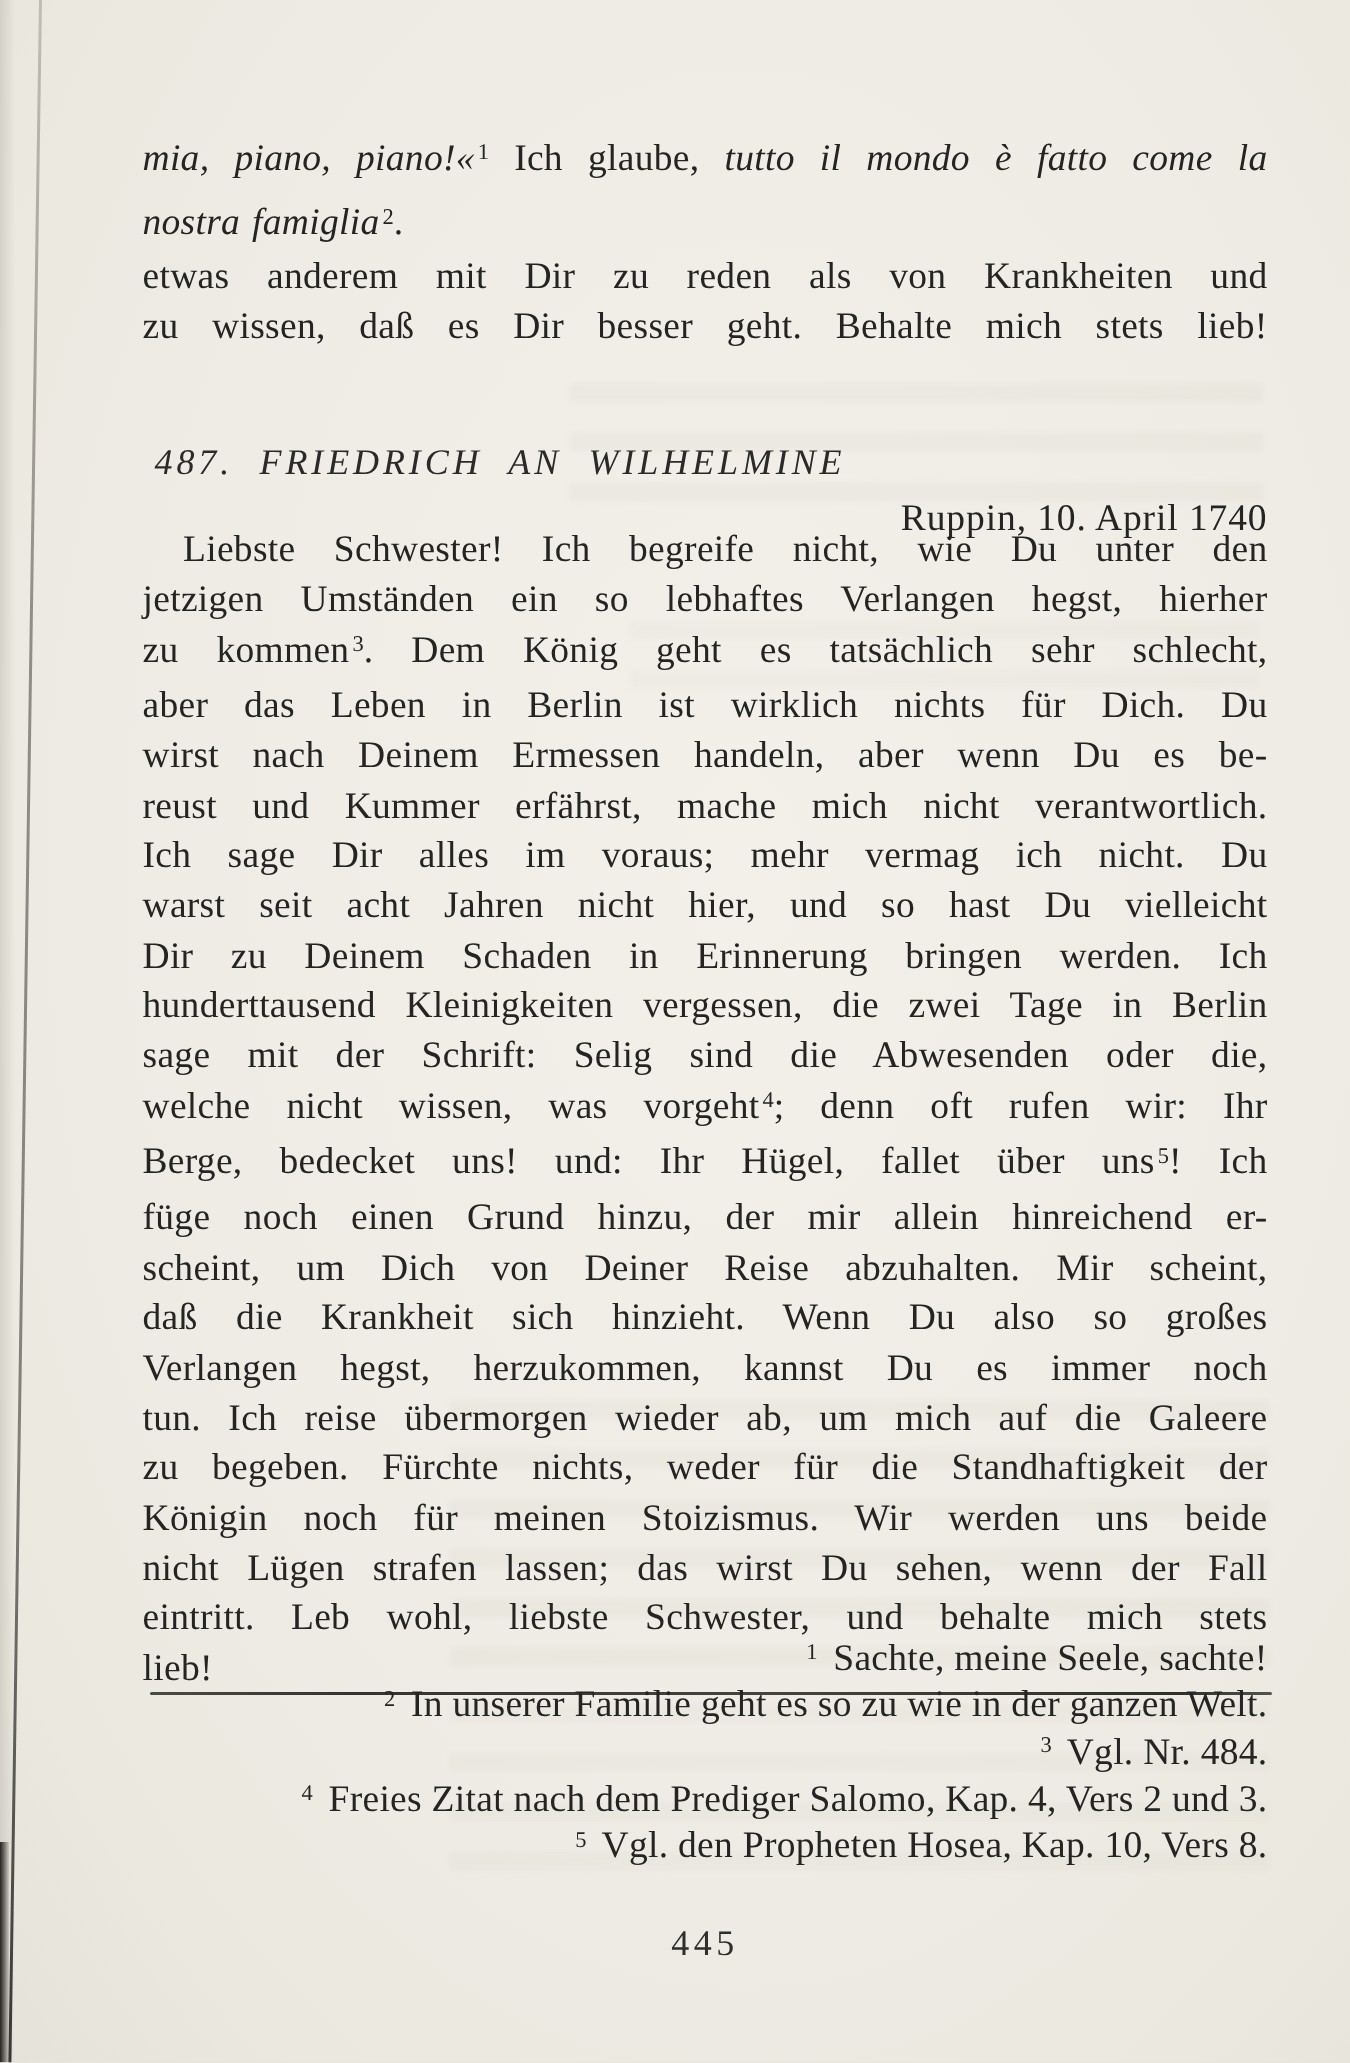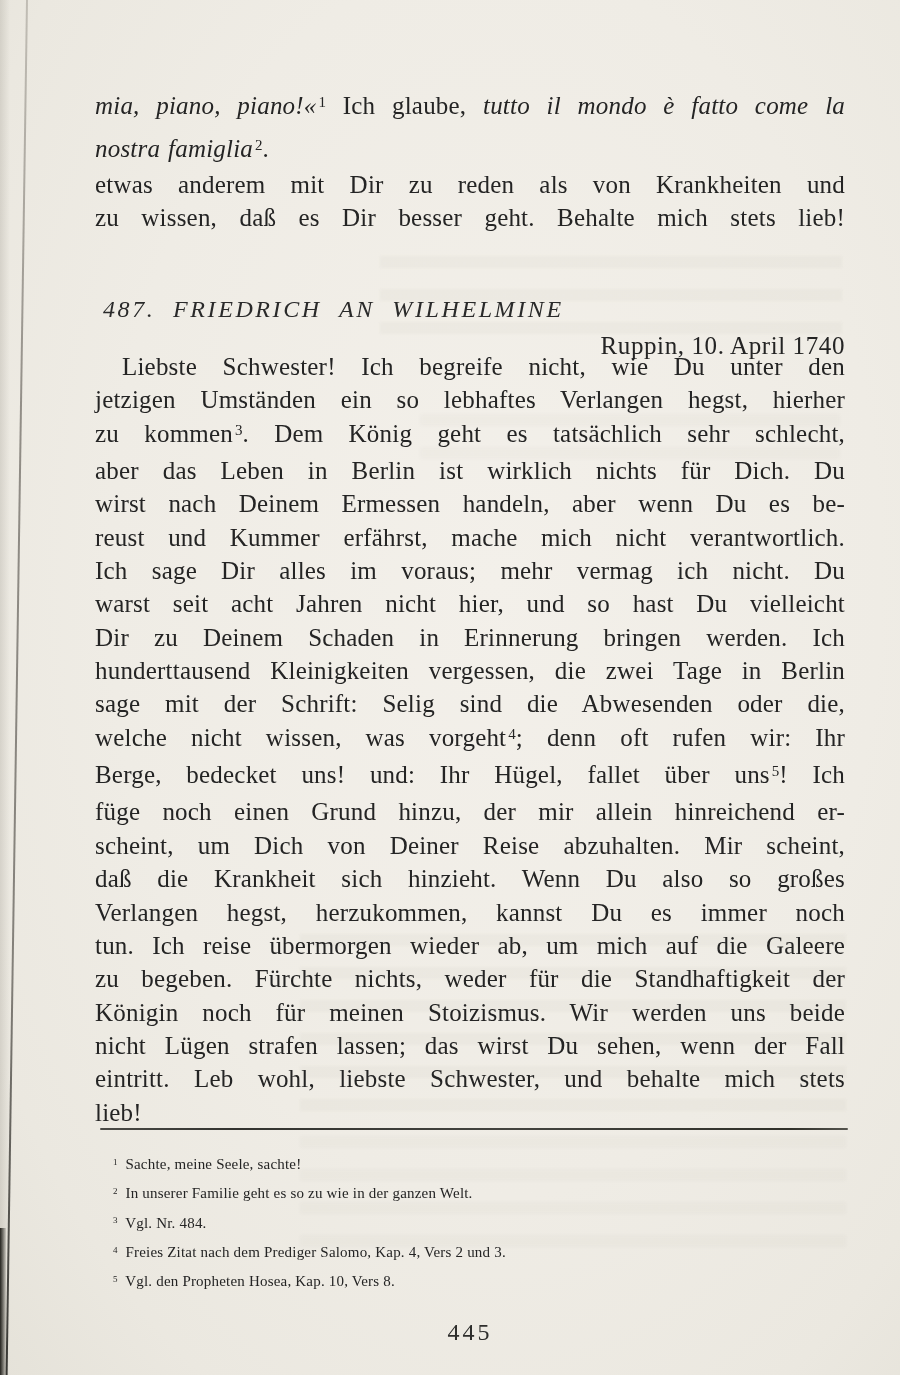--- a/index.html
+++ b/index.html
@@ -19,24 +19,24 @@
   .line.ind{text-indent:27px;}
   .it{font-style:italic;}
   .sup{font-size:0.60em;position:relative;top:-0.48em;margin-left:2px;letter-spacing:0;}
   .opening{top:86px;font-size:25px;line-height:39px;letter-spacing:.2px;word-spacing:1.5px;}
   .para2{top:168px;font-size:25px;line-height:33.4px;letter-spacing:.2px;word-spacing:1.5px;}
   .heading{top:296px;left:103px;font-style:italic;font-size:24px;letter-spacing:2.6px;word-spacing:9px;color:#2a2a2a;}
   .dateline{top:332px;text-align:right;font-size:25px;letter-spacing:.6px;}
   .letterbody{top:350px;font-size:25px;line-height:33.35px;letter-spacing:.2px;word-spacing:1.5px;}
   .rule{position:absolute;left:100px;top:1128px;width:748px;height:2px;border-radius:1px;
         background:linear-gradient(90deg,#4a4a46,#33332f 18%,#44443f 55%,#303029 92%,#55544e);}
-  .footnotes{top:1151px;font-size:15px;line-height:27.3px;letter-spacing:.2px;}
+  .footnotes{top:1092px;font-size:25px;line-height:27.3px;letter-spacing:.2px;text-align:right;}
   .fn{padding-left:18px;}
   .fn .fnnum{margin:0 4px 0 0;}
-  .pagenum{top:1283px;text-align:center;font-size:24px;letter-spacing:3px;color:#2e2e2c;margin-top:36px;}
+  .pagenum{top:1283px;text-align:center;font-size:24px;letter-spacing:3px;color:#2e2e2c;}
   
   .crease{position:absolute;left:26px;top:0;width:2px;height:1390px;
           background:linear-gradient(to bottom, rgba(70,64,54,.25), rgba(55,50,44,.5) 30%, rgba(45,42,37,.55) 70%, rgba(22,22,19,.85));
           transform:rotate(.85deg);transform-origin:top left;}
   .edge-soft{position:absolute;left:0;top:0;width:10px;height:1375px;
              background:linear-gradient(to right, rgba(95,90,78,.16), rgba(95,90,78,0));}
   .edge-dark{position:absolute;left:0;top:1228px;width:6px;height:147px;
              background:linear-gradient(to right,#24231e, rgba(36,35,30,.1));}
   .ghost{position:absolute;filter:blur(1.6px);opacity:.5;pointer-events:none;
          background:repeating-linear-gradient(to bottom, rgba(128,120,102,.09) 0 12px, rgba(0,0,0,0) 12px 33px);}

